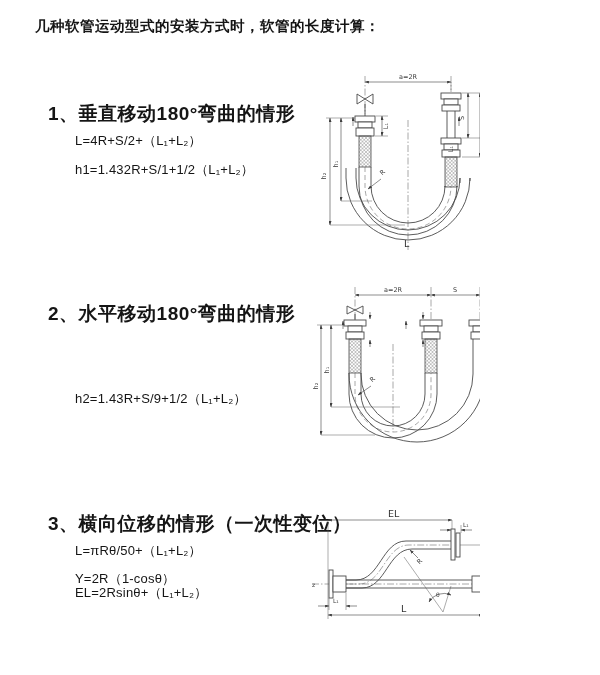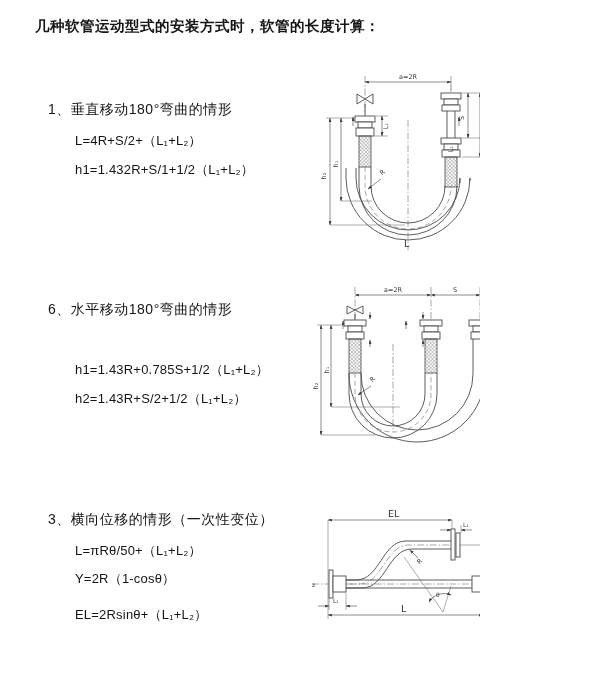--- a/index.html
+++ b/index.html
@@ -1,20 +1,20 @@
 <!DOCTYPE html>
 <html><head>
 <meta charset="utf-8">
 <style>
   html,body{margin:0;padding:0;background:#fff;}
   .page{position:relative;width:480px;height:675px;background:#ffffff;overflow:hidden;
         font-family:"Liberation Sans","DejaVu Sans",sans-serif;color:#151515;
         border-bottom:1px solid #0c4a6e;}
   .title{position:absolute;left:35px;top:17px;font-size:14.5px;font-weight:bold;letter-spacing:.5px;}
-  .sec-head{position:absolute;font-size:14px;font-weight:normal;letter-spacing:.5px;}
+  .sec-head{position:absolute;font-size:19px;font-weight:bold;letter-spacing:.5px;}
   .formula{position:absolute;font-size:13px;letter-spacing:.2px;}
   svg{position:absolute;}
   svg text{font-family:"DejaVu Sans","Liberation Sans",sans-serif;font-size:6.5px;fill:#3d3d3d;}
   svg text.big{font-size:9.5px;fill:#333;}
   .dr{stroke:#4a4a4a;stroke-width:.9;fill:none;}
   .frect{stroke:#4a4a4a;stroke-width:.9;fill:#ffffff;}
   .dim{stroke:#3f3f3f;stroke-width:.6;fill:none;}
   .th{stroke:#5a5a5a;stroke-width:.5;fill:none;}
   .cl{stroke:#5f5f5f;stroke-width:.55;fill:none;stroke-dasharray:7 2 1.5 2;}
   .da{stroke:#5f5f5f;stroke-width:.55;fill:none;stroke-dasharray:5 3;}
@@ -23,28 +23,27 @@
 <body>
 
 <div class="page">
 
   <div class="title">几种软管运动型式的安装方式时，软管的长度计算：</div>
 
   <div class="sec-head" style="left:48px;top:101px">1、垂直移动180°弯曲的情形</div>
   <div class="formula" style="left:75px;top:132px">L=4R+S/2+（L₁+L₂）</div>
   <div class="formula" style="left:75px;top:161px">h1=1.432R+S/1+1/2（L₁+L₂）</div>
 
-  <div class="sec-head" style="left:48px;top:301px">6、水平移动180°弯曲的情形</div>
-  <div class="formula" style="left:75px;top:361px">h1=1.43R+0.785S+1/2（L₁+L₂）</div>
-  <div class="formula" style="left:75px;top:390px">h2=1.43R+S/2+1/2（L₁+L₂）</div>
+  <div class="sec-head" style="left:48px;top:301px">2、水平移动180°弯曲的情形</div>
+  <div class="formula" style="left:75px;top:390px">h2=1.43R+S/9+1/2（L₁+L₂）</div>
 
   <div class="sec-head" style="left:48px;top:511px">3、横向位移的情形（一次性变位）</div>
   <div class="formula" style="left:75px;top:542px">L=πRθ/50+（L₁+L₂）</div>
   <div class="formula" style="left:75px;top:570px">Y=2R（1-cosθ）</div>
-  <div class="formula" style="left:75px;top:606px">EL=2Rsinθ+（L₁+L₂）</div>
+  <div class="formula" style="left:75px;top:584px">EL=2Rsinθ+（L₁+L₂）</div>
 
   <svg width="0" height="0" style="position:absolute">
     <defs>
       <pattern id="hatch" patternUnits="userSpaceOnUse" width="3.5" height="3.5">
         <path d="M0,3.5 L3.5,0 M0,0 L3.5,3.5" stroke="#8a8a8a" stroke-width="0.5"></path>
       </pattern>
       <marker id="ae" markerWidth="7" markerHeight="5" refX="6.5" refY="2.5" orient="auto">
         <path d="M0,0 L7,2.5 L0,5 z" fill="#3f3f3f"></path>
       </marker>
       <marker id="as" markerWidth="7" markerHeight="5" refX="0.5" refY="2.5" orient="auto">

